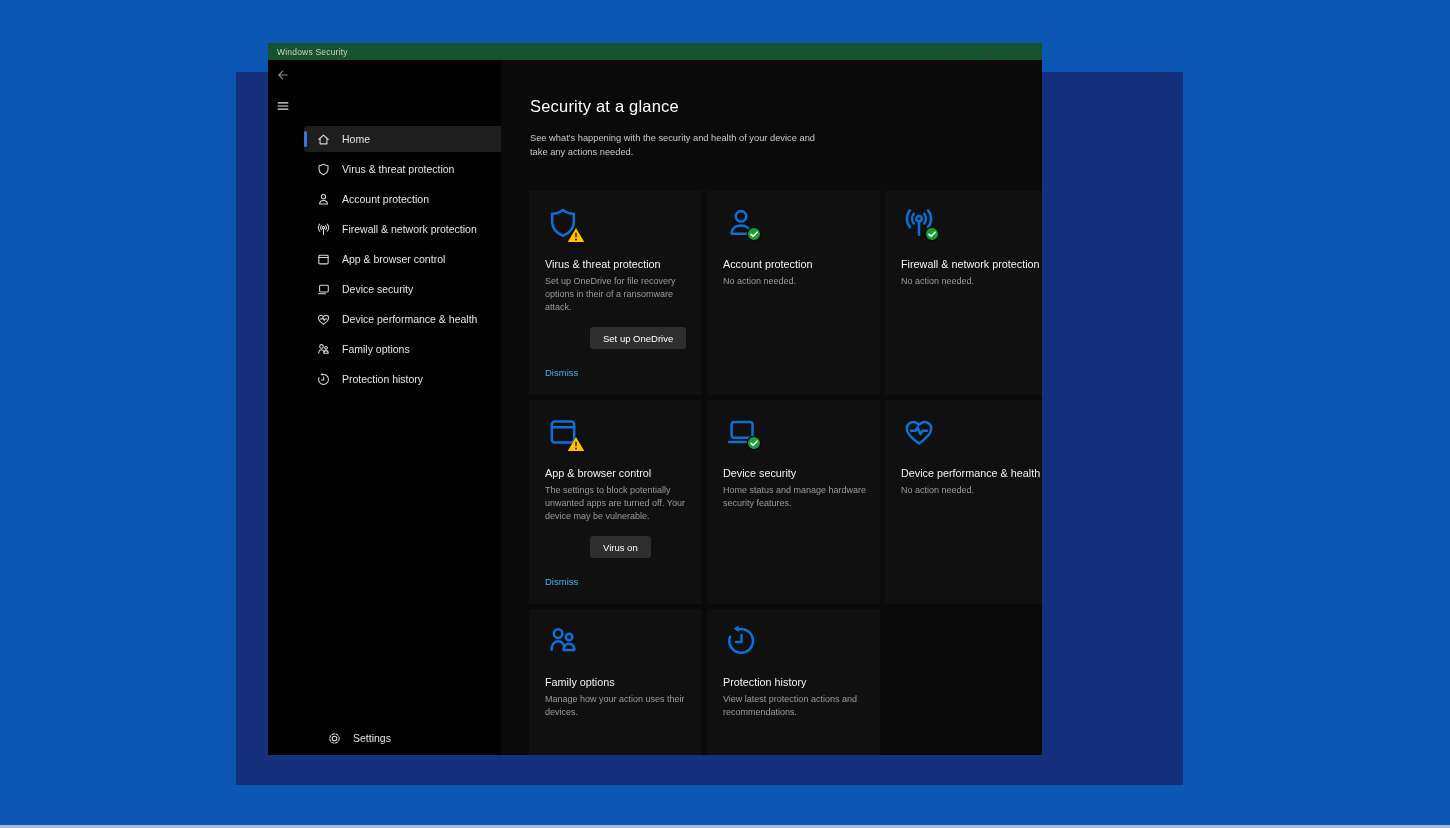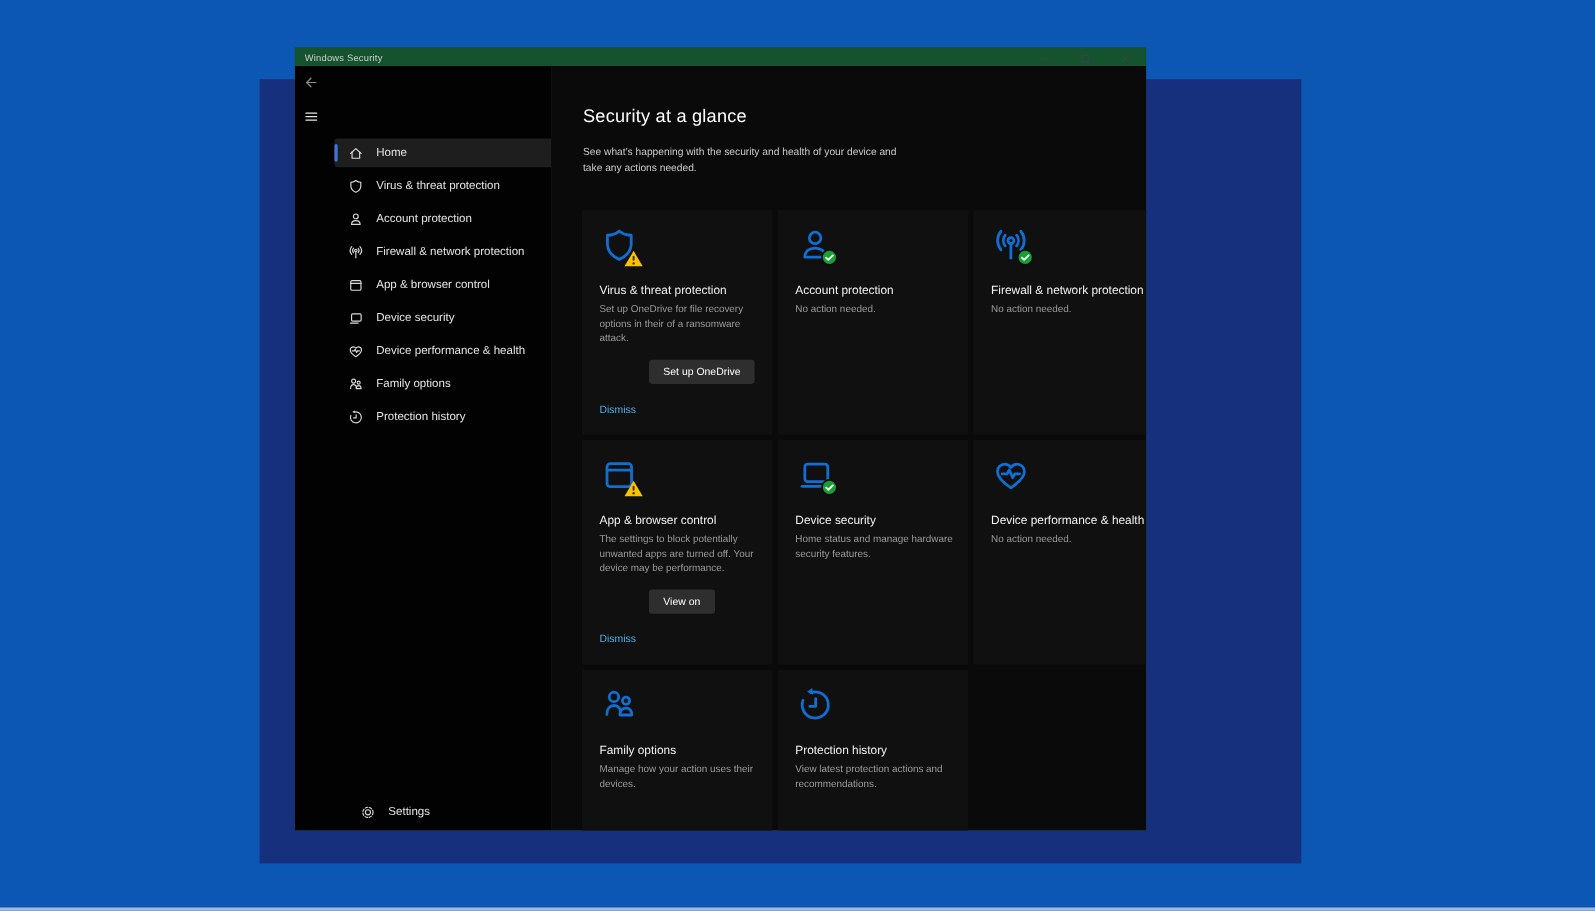--- a/index.html
+++ b/index.html
@@ -262,22 +262,22 @@
             </svg>
             <span class="badge badge-warning">
               <svg width="18" height="16" viewBox="0 0 20 18">
                 <path d="M10 1.2 L19.3 17 H0.7 Z" fill="#fcc200"></path>
                 <rect x="9" y="6.2" width="2" height="5.2" rx="1" fill="#3f3400"></rect>
                 <circle cx="10" cy="14" r="1.2" fill="#3f3400"></circle>
               </svg>
             </span>
           </div>
           <div class="card-title">App &amp; browser control</div>
-          <div class="card-desc">The settings to block potentially unwanted apps are turned off. Your device may be performance.</div>
-          <button class="card-btn">View on</button>
+          <div class="card-desc">The settings to block potentially unwanted apps are turned off. Your device may be vulnerable.</div>
+          <button class="card-btn">Virus on</button>
           <a class="dismiss">Dismiss</a>
         </div>
         <div class="card">
           <div class="icon-wrap">
             <svg viewBox="0 0 20 20" fill="none" stroke="currentColor" stroke-width="1.4" stroke-linecap="round" stroke-linejoin="round">
               <rect x="4.8" y="4.4" width="11.6" height="8.8" rx="1.4"></rect>
               <path d="M3.4 15.6 H12.8"></path>
             </svg>
             <span class="badge badge-check">
               <svg width="16" height="16" viewBox="0 0 20 20">

